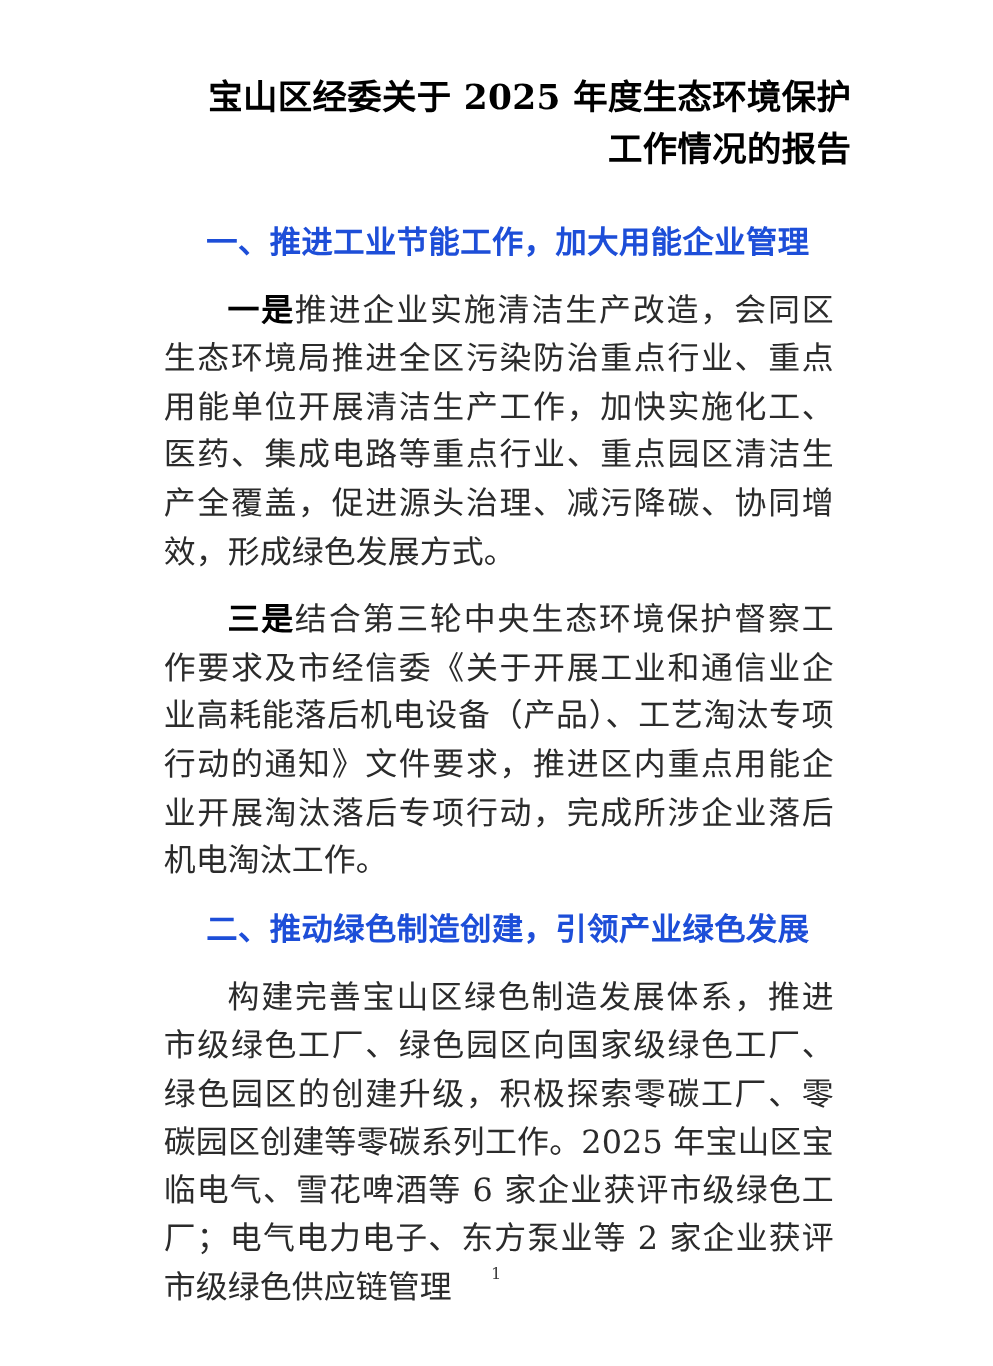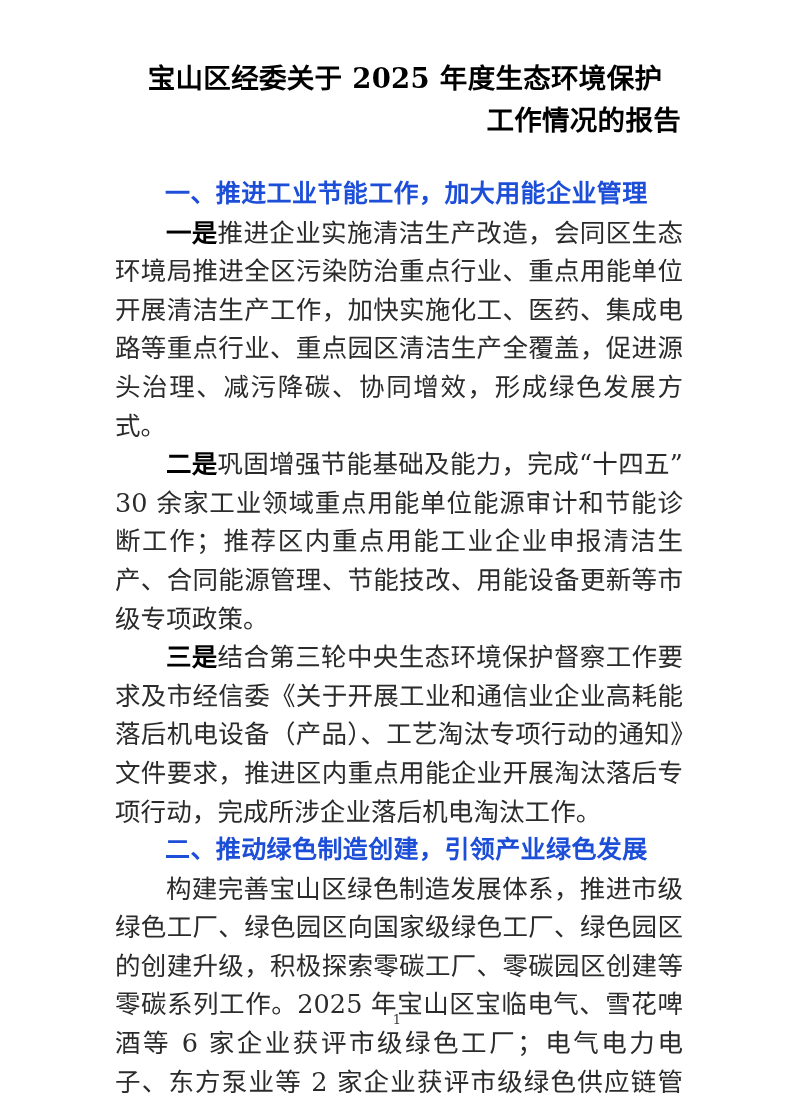--- a/index.html
+++ b/index.html
@@ -39,37 +39,37 @@
     line-height: 42px;
     letter-spacing: 0.3px;
     color: #000000;
     white-space: nowrap;
   }
   .doc-title .title-line {
     display: block;
     white-space: nowrap;
   }
   .doc-title .title-line-1 {
-    text-align: center;
+    text-align: right;
     margin-left: 16px;
   }
   .doc-title .title-line-2 {
     text-align: right;
   }
 
   
   .body-region {
     position: absolute;
     left: 115px;
     top: 175px;
     width: 568px;
   }
 
   .para {
-    margin: 0;
+    margin: 16px;
     font-family: "DejaVu Serif", "Liberation Serif", serif;
     font-size: 25.5px;
     line-height: 38.6px;
     text-align: justify;
     text-justify: inter-ideograph;
     text-indent: 51px;
     color: #2b2b2b;
     letter-spacing: 0.1px;
     word-break: break-all;
   }
@@ -118,23 +118,20 @@
   </div>
 
   <div class="body-region">
 
     <p class="heading">一、推进工业节能工作，加大用能企业管理</p>
 
     <p class="para">
       <span class="lead">一是</span><span>推进企业实施清洁生产改造，会同区生态环境局推进全区污染防治重点行业、重点用能单位开展清洁生产工作，加快实施化工、医药、集成电路等重点行业、重点园区清洁生产全覆盖，促进源头治理、减污降碳、协同增效，形成绿色发展方式。</span>
     </p>
 
-    <p class="para">
-      <span class="lead">二是</span><span>巩固增强节能基础及能力，完成“十四五”30 余家工业领域重点用能单位能源审计和节能诊断工作；推荐区内重点用能工业企业申报清洁生产、合同能源管理、节能技改、用能设备更新等市级专项政策。</span>
-    </p>
 
     <p class="para">
       <span class="lead">三是</span><span>结合第三轮中央生态环境保护督察工作要求及市经信委《关于开展工业和通信业企业高耗能落后机电设备（产品）、工艺淘汰专项行动的通知》文件要求，推进区内重点用能企业开展淘汰落后专项行动，完成所涉企业落后机电淘汰工作。</span>
     </p>
 
     <p class="heading">二、推动绿色制造创建，引领产业绿色发展</p>
 
     <p class="para">
       <span class="lead"></span><span>构建完善宝山区绿色制造发展体系，推进市级绿色工厂、绿色园区向国家级绿色工厂、绿色园区的创建升级，积极探索零碳工厂、零碳园区创建等零碳系列工作。2025 年宝山区宝临电气、雪花啤酒等 6 家企业获评市级绿色工厂；电气电力电子、东方泵业等 2 家企业获评市级绿色供应链管理</span>
     </p>

